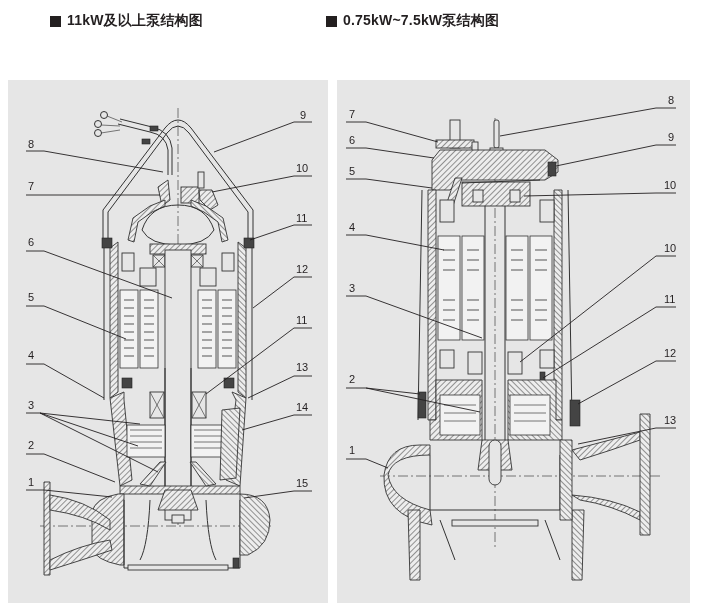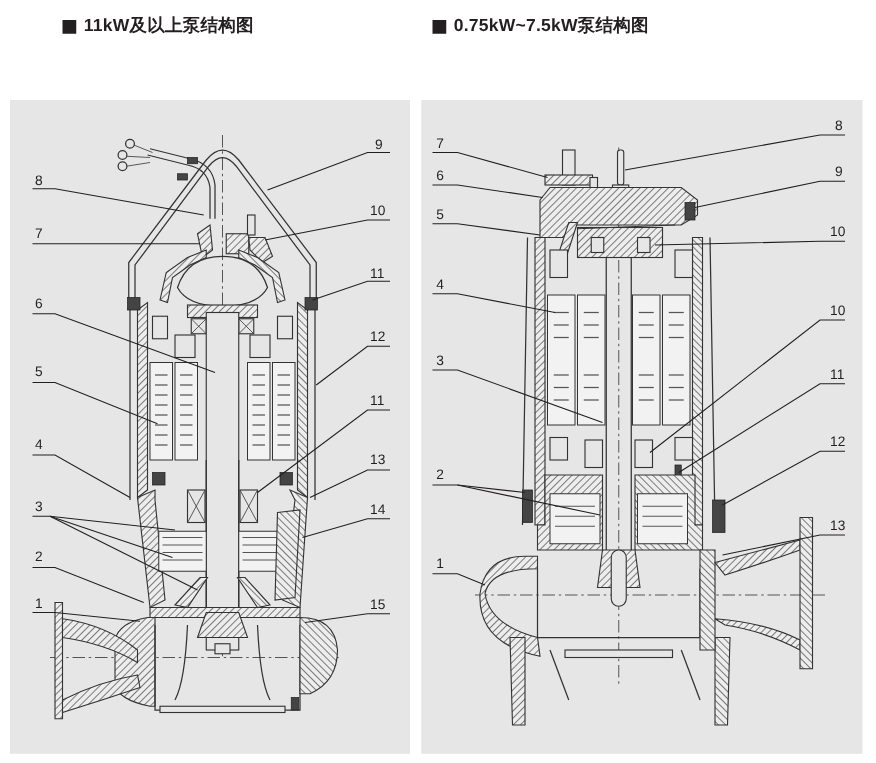--- a/index.html
+++ b/index.html
@@ -1,20 +1,20 @@
 <!DOCTYPE html>
 <html><head>
 <meta charset="utf-8">
 <style>
   html,body{margin:0;padding:0;background:#ffffff;}
   body{width:701px;height:610px;position:relative;overflow:hidden;font-family:"Liberation Sans","DejaVu Sans",sans-serif;}
   .heading{position:absolute;top:12px;display:flex;align-items:center;font-weight:bold;font-size:14px;color:#231f20;letter-spacing:0.2px;}
   .heading .sq{display:inline-block;width:11px;height:11px;background:#231f20;margin-right:6px;}
   #h-left{left:10px;padding-left:40px;}
-  #h-right{left:346px;}
+  #h-right{left:326px;}
   .panel{position:absolute;background:#e6e6e6;top:80px;height:523px;}
   #panel-left{left:8px;width:320px;}
   #panel-right{left:337px;width:353px;}
   svg{position:absolute;left:0;top:0;}
   .lbl{font-family:"Liberation Sans","DejaVu Sans",sans-serif;font-size:11px;fill:#231f20;}
   .ld{stroke:#231f20;stroke-width:0.9;fill:none;}
   .ln{stroke:#333;stroke-width:1;fill:none;}
   .lt{stroke:#444;stroke-width:0.7;fill:none;}
   .ax{stroke:#555;stroke-width:0.8;fill:none;stroke-dasharray:10 3 2 3;}
   .hatch{fill:url(#hatch);stroke:#333;stroke-width:0.9;}

